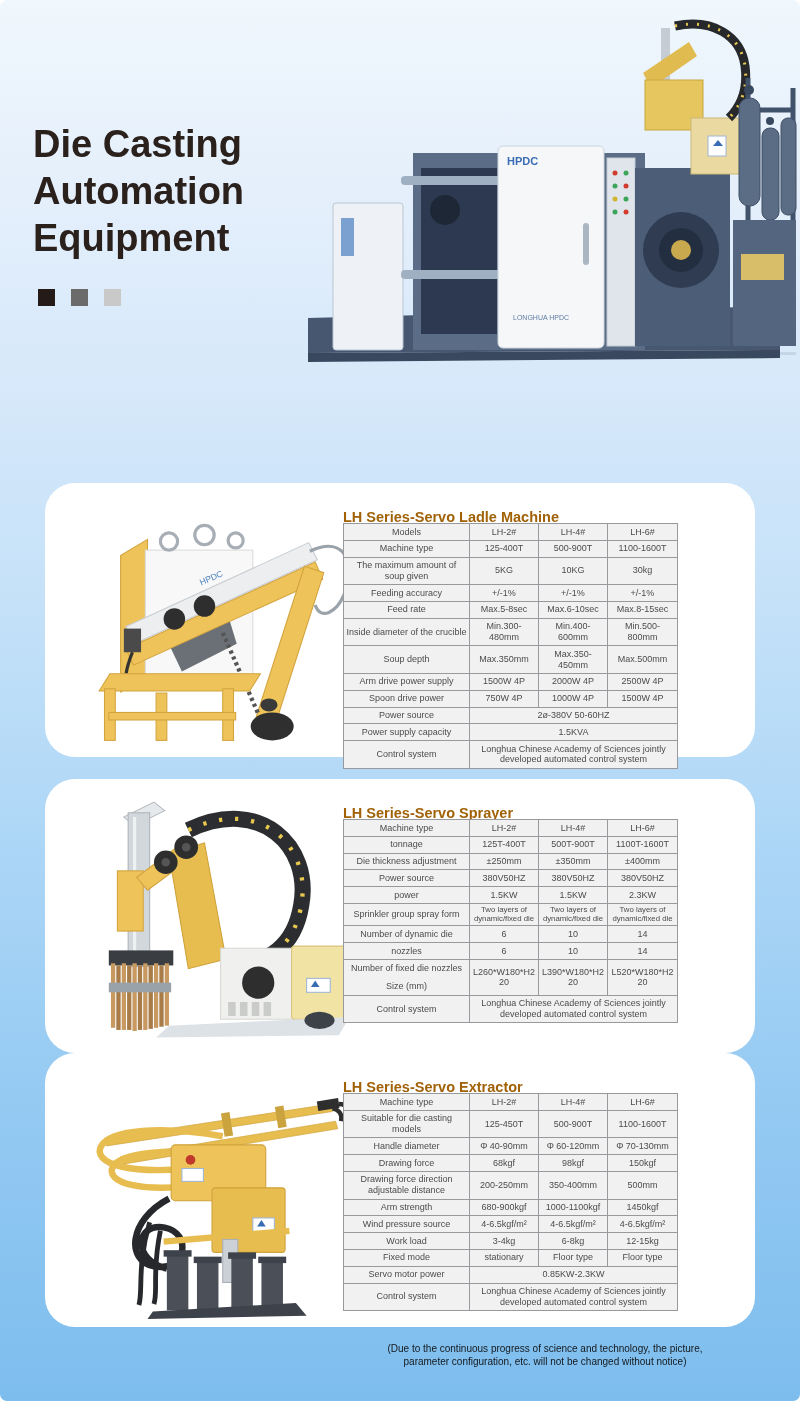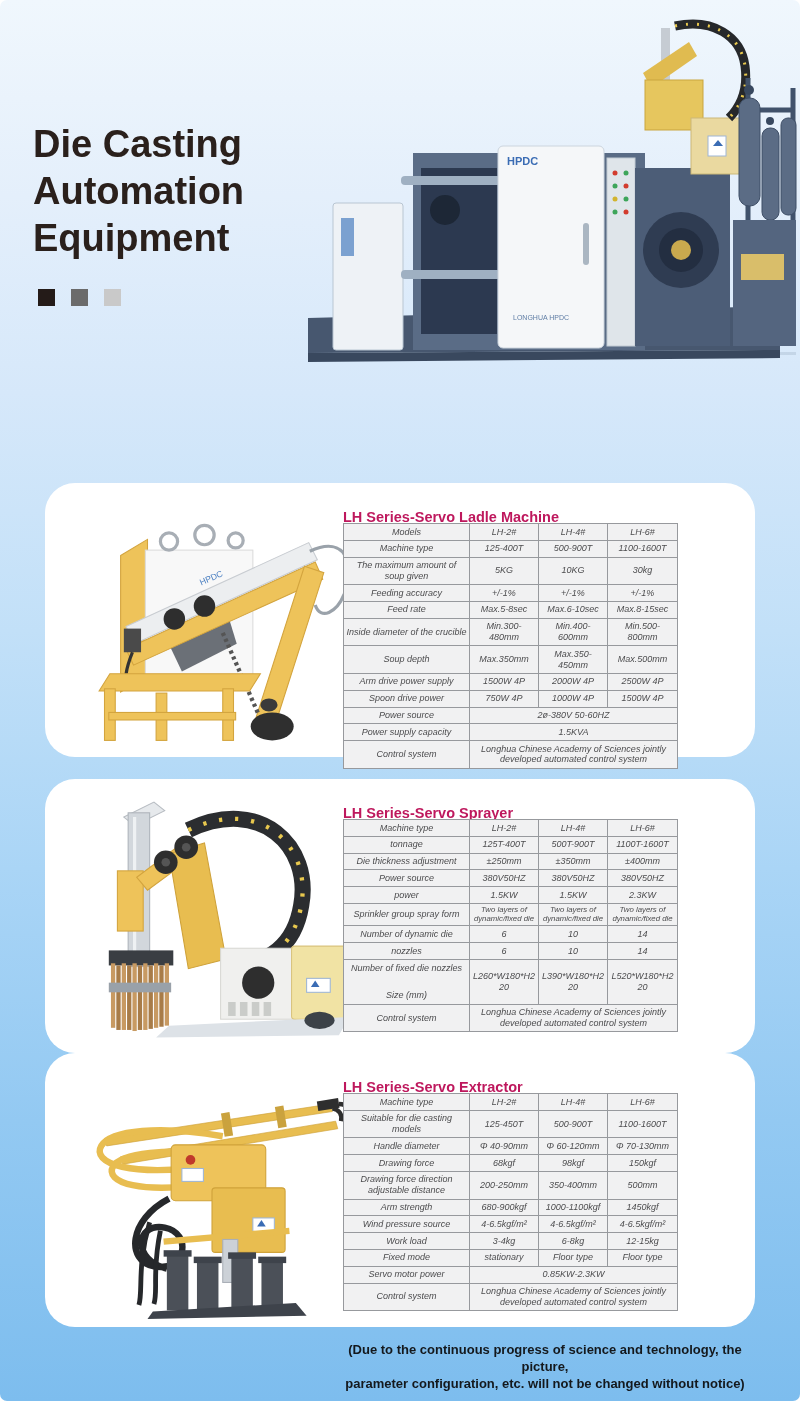--- a/index.html
+++ b/index.html
@@ -16,33 +16,33 @@
   .squares{position:absolute;left:38px;top:289px;display:flex;gap:16px;}
   .squares span{width:17px;height:17px;display:block;}
   .hero-art{position:absolute;left:293px;top:18px;width:507px;height:455px;}
   .card{
     position:absolute;left:45px;width:710px;background:#ffffff;border-radius:30px;
   }
   #card0{top:483px;height:274px;}
   #card1{top:779px;height:274px;}
   #card2{top:1053px;height:274px;}
   .prod-art{position:absolute;left:16px;top:8px;width:302px;height:258px;}
-  .card-title{position:absolute;left:298px;top:14px;font-size:14.5px;color:#be185d;}
+  .card-title{position:absolute;left:298px;top:14px;font-size:14.5px;color:#a16207;}
   .spec-wrap{position:absolute;left:298px;top:40px;}
-  table.spec{border-collapse:collapse;table-layout:fixed;width:334px;background:#7dd3fc;font-style:italic;}
+  table.spec{border-collapse:collapse;table-layout:fixed;width:334px;background:#7dd3fc;}
   .spec td{
     border:1px solid #97999d;background:#f1f1f2;color:#4c4c4e;
     font-size:9px;line-height:1.2;text-align:center;vertical-align:middle;
     padding:2.5px 2px;word-wrap:break-word;
   }
   .spec td.small{font-size:7.8px;line-height:1.12;padding:2px 1px;}
-  .spec .lbl2{margin-top:17px;}
+  .spec .lbl2{margin-top:8px;}
   .footer-note{
     position:absolute;left:335px;top:1342px;width:420px;
-    font-size:13px;font-weight:bold;color:#14181c;text-align:center;line-height:1.3;
+    font-size:10px;font-weight:normal;color:#14181c;text-align:center;line-height:1.3;
   }
 </style>
 </head>
 <body>
 
 <div class="page">
 
   <h1 class="hero-title">Die Casting Automation Equipment</h1>
 
   <div class="squares">

